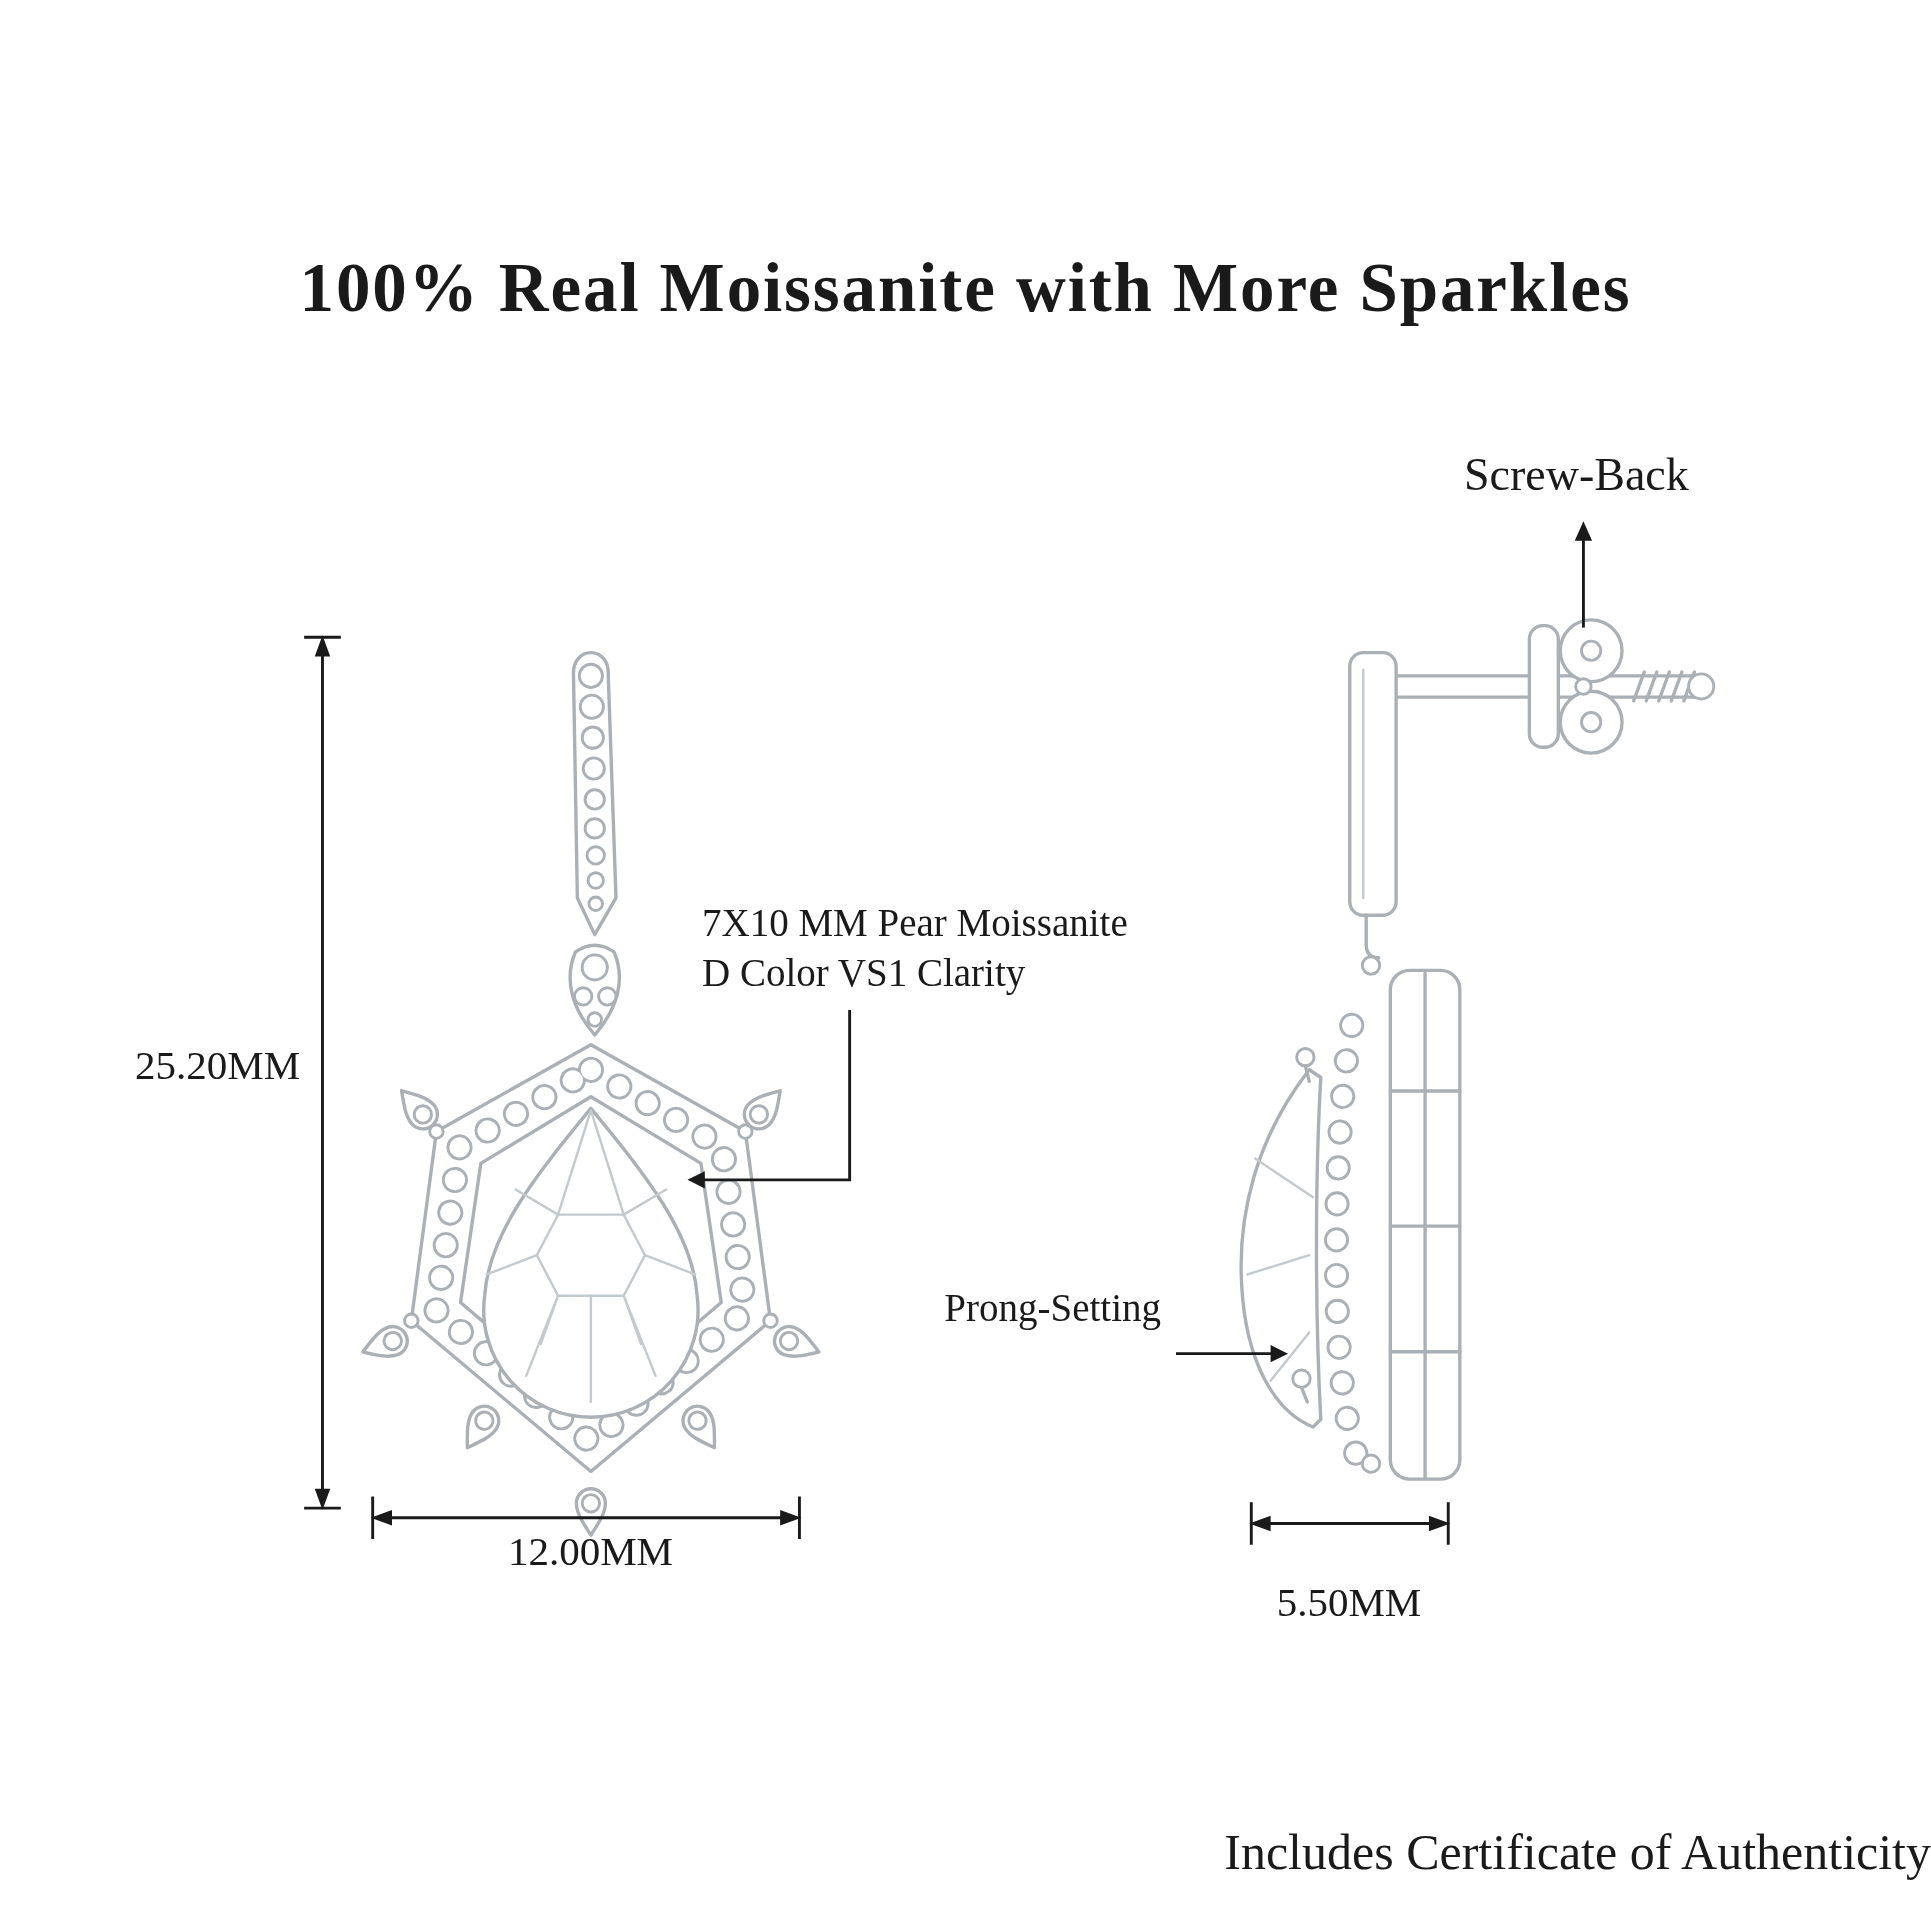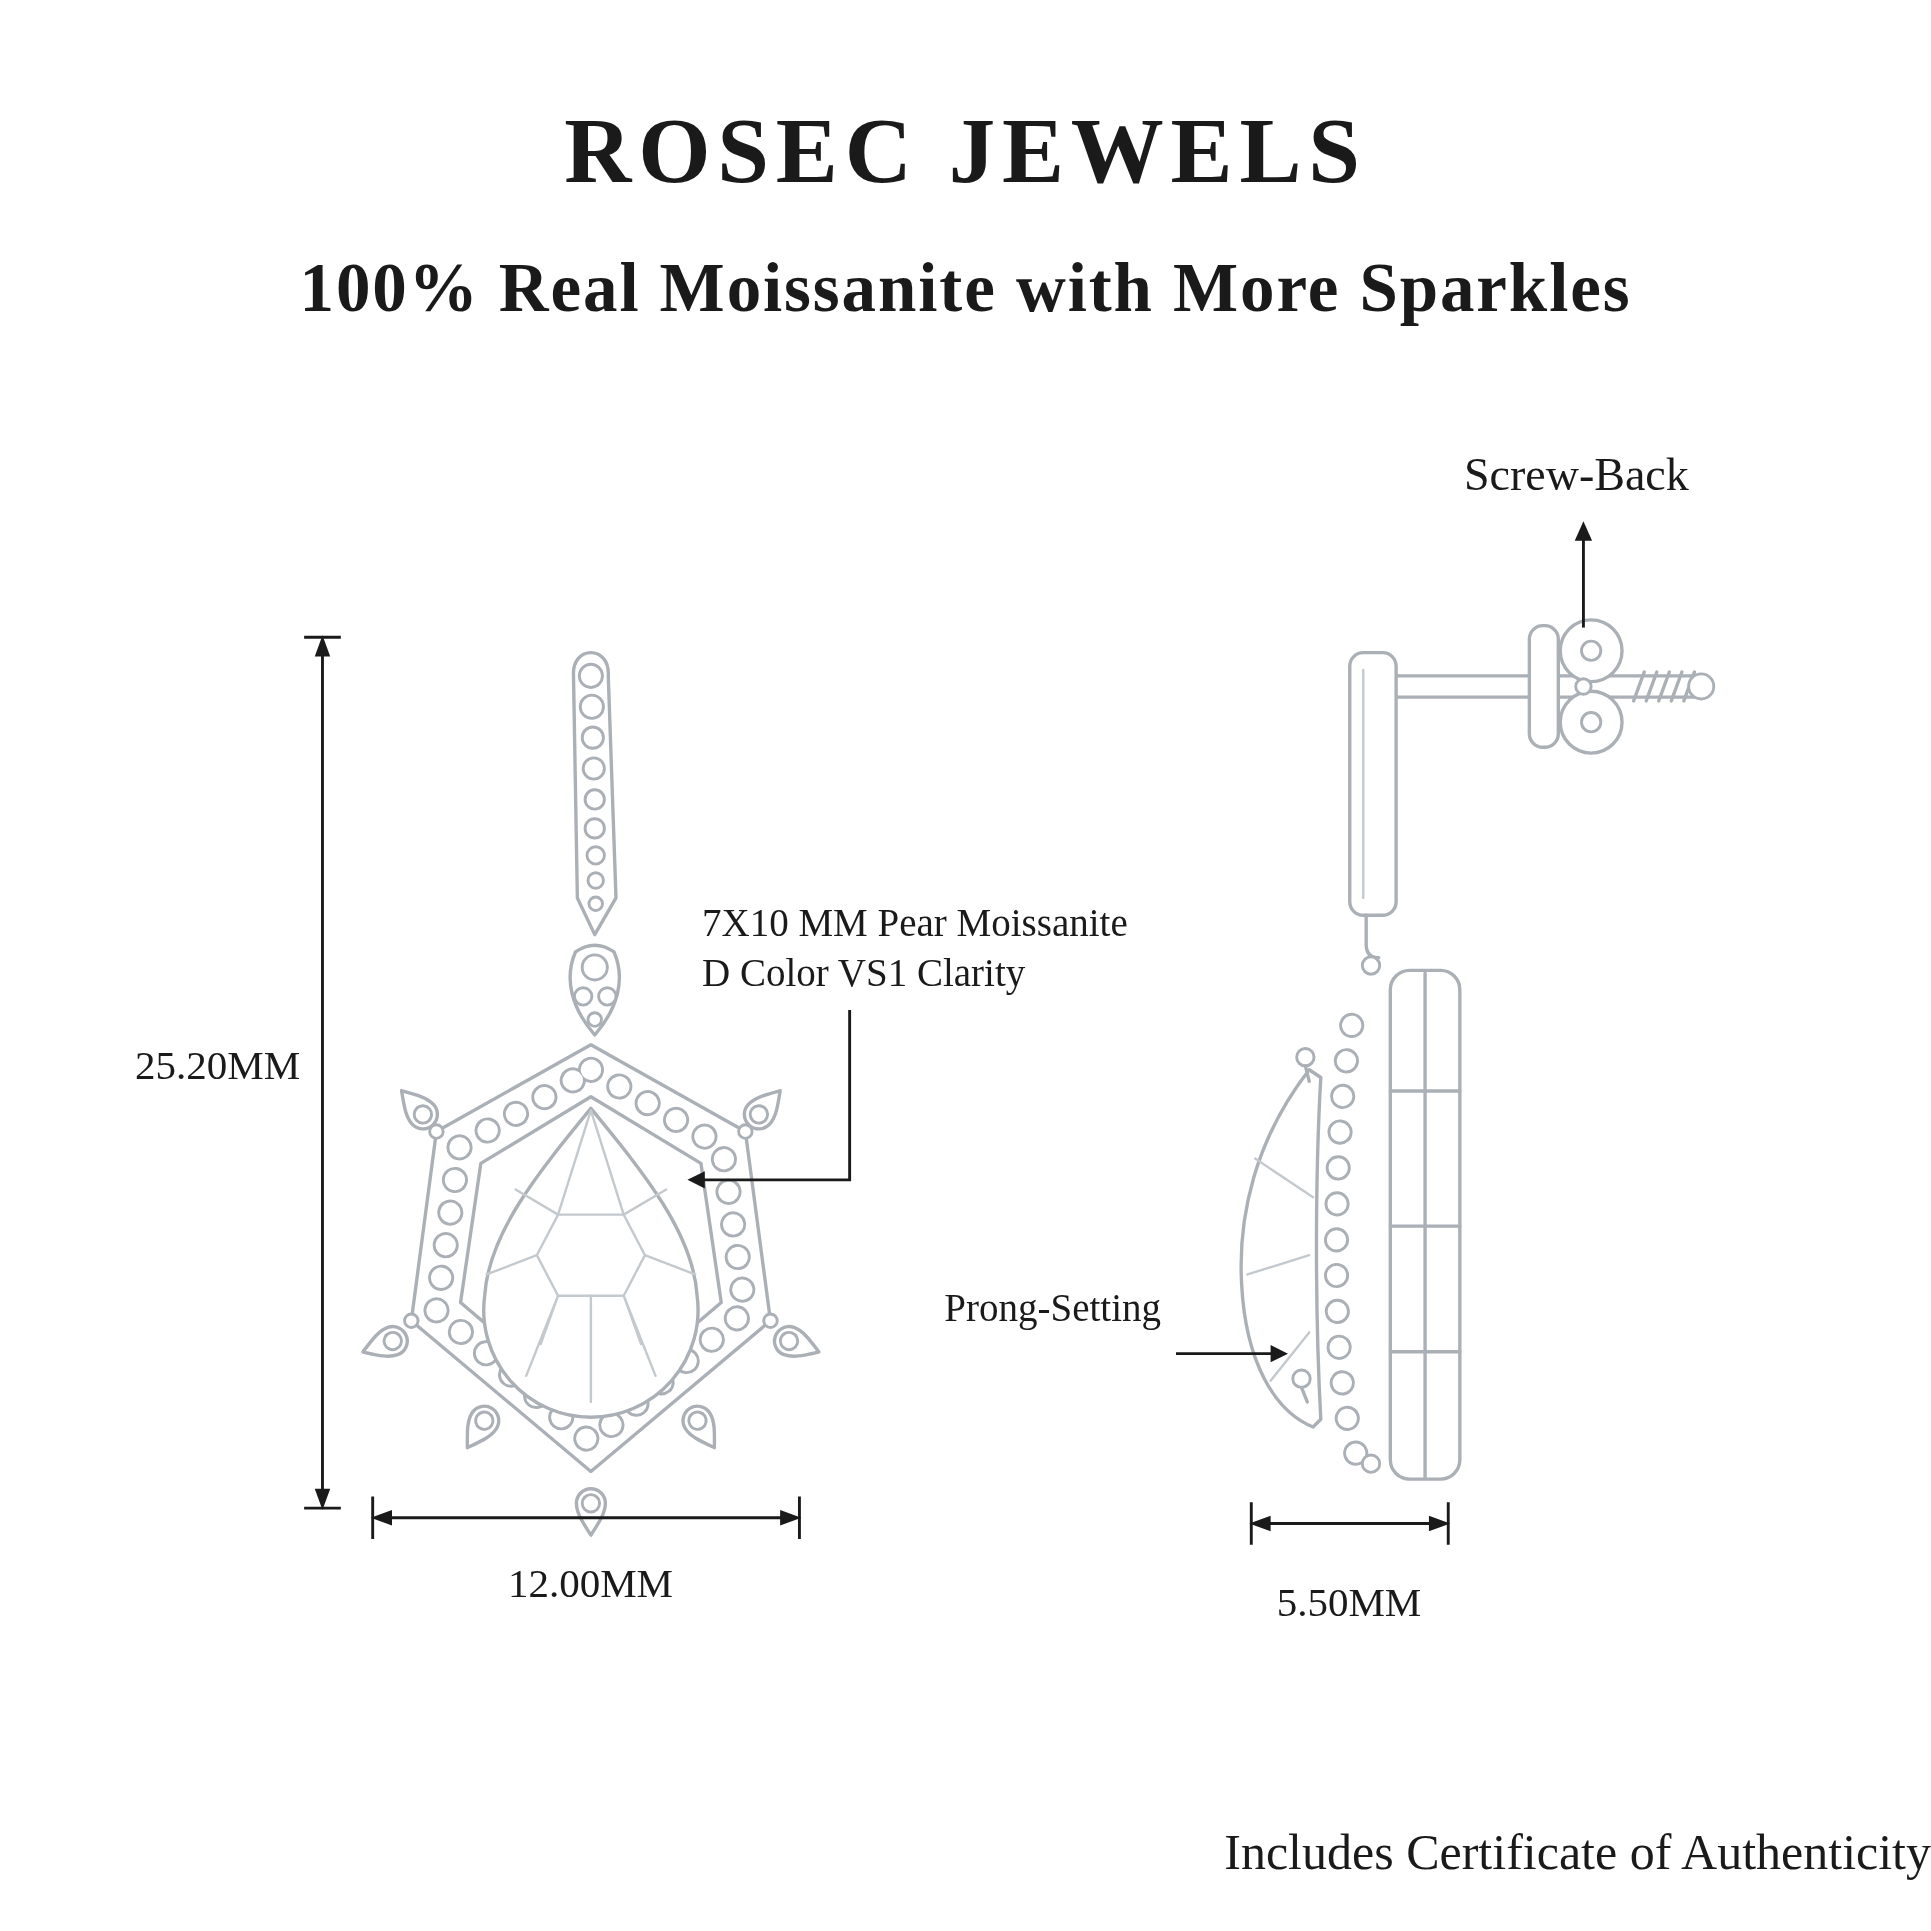--- a/index.html
+++ b/index.html
@@ -6,21 +6,21 @@
   .stage{position:relative;width:1931px;height:1931px;background:#ffffff;overflow:hidden;
          font-family:"Liberation Serif", serif;color:#1a1a1a;}
   .svg-stage{position:absolute;left:0;top:0;width:1931px;height:1931px;}
   .lbl{position:absolute;white-space:nowrap;color:#1a1a1a;}
   .brand{left:0;top:97px;width:100%;text-align:center;font-size:93px;font-weight:bold;letter-spacing:6.8px;}
   .tagline{left:0;top:249px;width:100%;text-align:center;font-size:69px;font-weight:600;letter-spacing:1.9px;}
   .screw{left:1464px;top:448px;font-size:46px;}
   .stone-note{left:664px;top:898px;font-size:39px;line-height:50px;white-space:nowrap;margin-left:38px;}
   .prong{left:898px;top:1285px;width:263px;text-align:right;font-size:39px;}
   .dim-h{left:135px;top:1041px;font-size:41px;}
-  .dim-w{left:412px;top:1527px;width:357px;text-align:center;font-size:41px;margin-top:32px;}
+  .dim-w{left:412px;top:1527px;width:357px;text-align:center;font-size:41px;}
   .dim-d{left:1185px;top:1578px;width:328px;text-align:center;font-size:41px;}
   .footer{left:0;top:1823px;width:100%;text-align:right;font-size:50px;}
 
   
   .ln  {fill:none;stroke:#aab0b6;stroke-width:3.5;stroke-linejoin:round;stroke-linecap:round;}
   .lnf {fill:#ffffff;stroke:#aab0b6;stroke-width:3.5;stroke-linejoin:round;}
   .fct {fill:none;stroke:#c4c9ce;stroke-width:2.5;stroke-linecap:round;}
   .st  {fill:#ffffff;stroke:#aab0b6;stroke-width:3;}
   .bead-o{fill:none;stroke:#aab0b6;stroke-width:27;stroke-linecap:round;stroke-dasharray:0.1 34;}
   .bead-i{fill:none;stroke:#ffffff;stroke-width:21;stroke-linecap:round;stroke-dasharray:0.1 34;}
@@ -147,21 +147,20 @@
     <g>
       <path class="dim" d="M1218,1402 L1320,1402"></path>
       <path class="dimf" d="M1334,1402 L1316,1393 L1316,1411 Z"></path>
     </g>
     <g>
       <path class="dim" d="M1640,558 L1640,650"></path>
       <path class="dimf" d="M1640,540 L1631,560 L1649,560 Z"></path>
     </g>
   </svg>
 
-  <div class="lbl brand">ROSEC JEWELS</div>
   <div class="lbl tagline">100% Real Moissanite with More Sparkles</div>
 
   <div class="lbl screw">Screw-Back</div>
 
   <div class="lbl stone-note">
     <div>7X10 MM Pear Moissanite</div>
     <div>D Color VS1 Clarity</div>
   </div>
 
   <div class="lbl prong">Prong-Setting</div>

